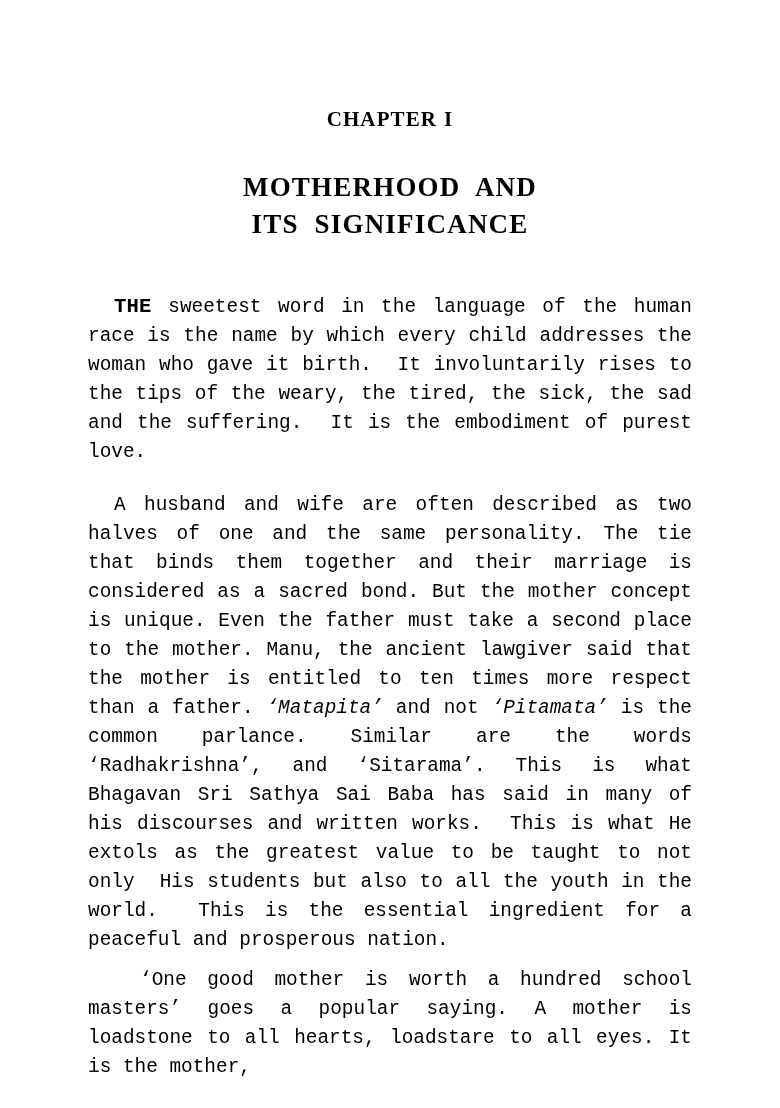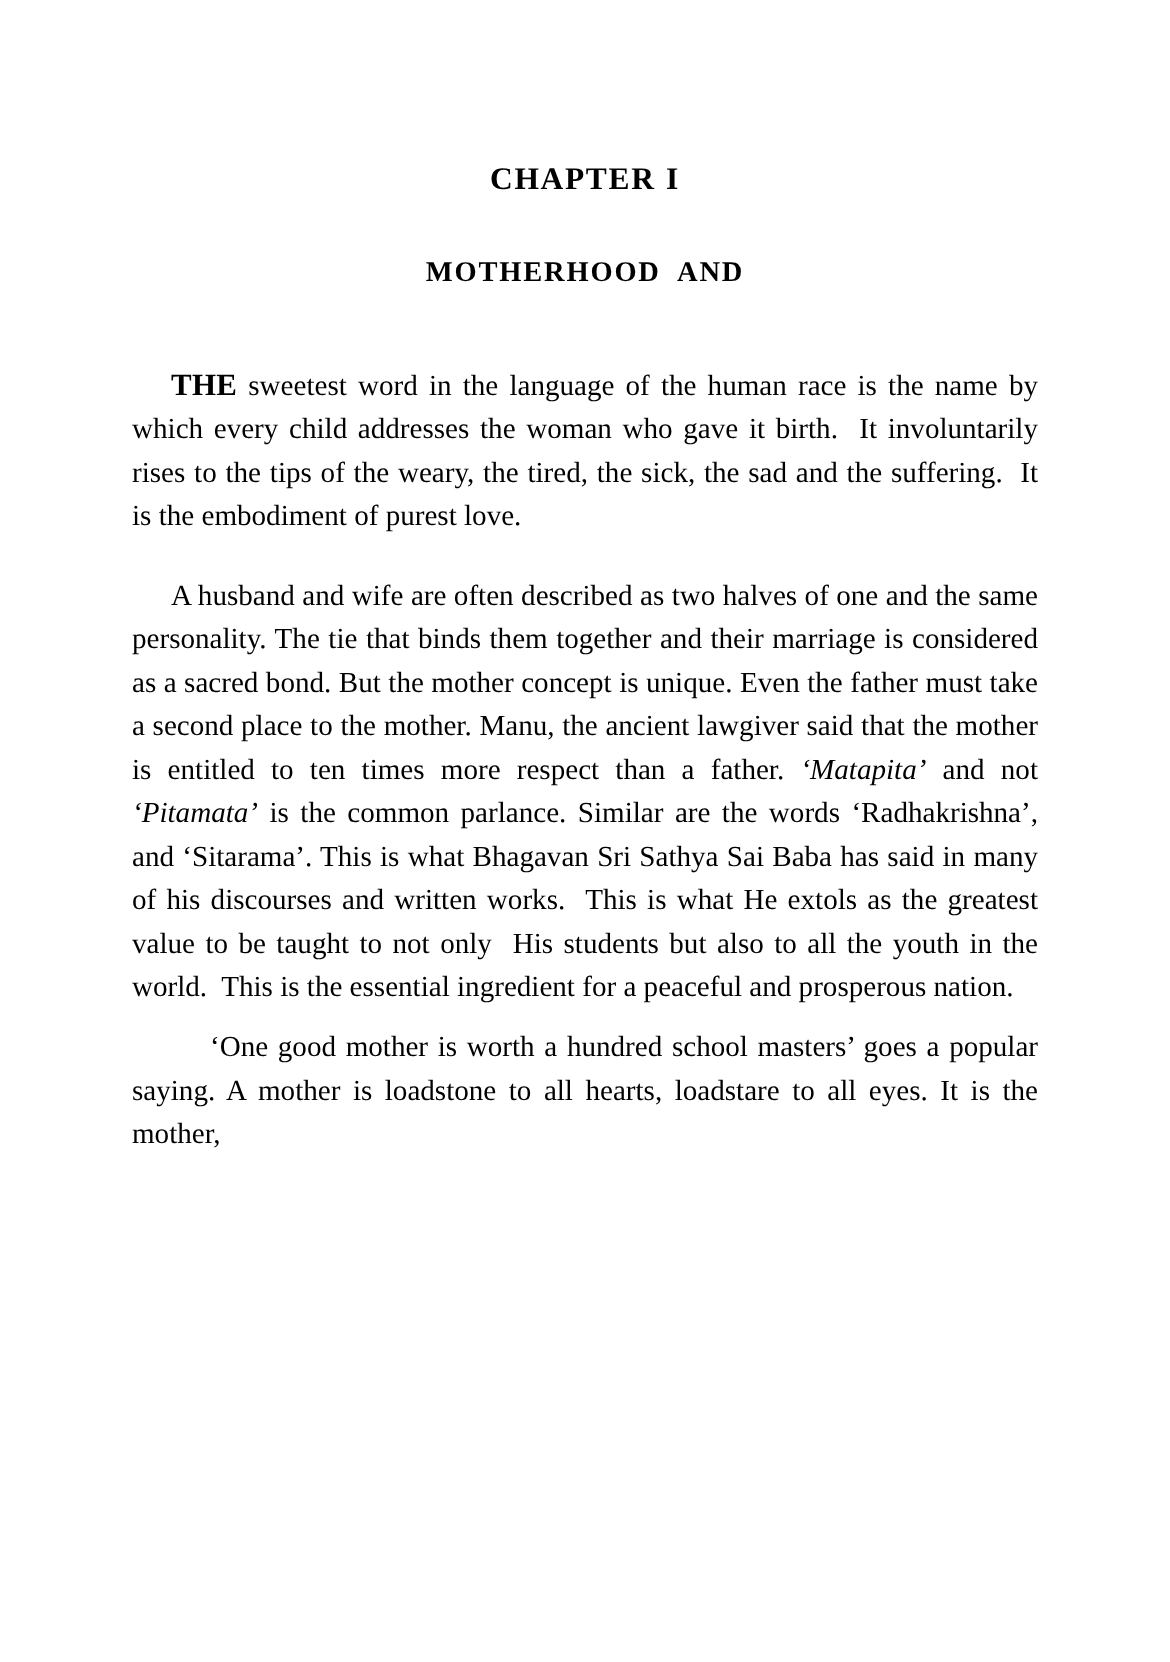--- a/index.html
+++ b/index.html
@@ -42,33 +42,34 @@
     line-height: 1.1;
   }
   .chapter-label .numeral {
     margin-left: 7px;
   }
 
   .chapter-title {
     margin: 0;
     padding-top: 38px;
     text-align: center;
-    font-size: 19px;
+    font-size: 27px;
     font-weight: bold;
     letter-spacing: 1.2px;
     line-height: 1.38;
   }
   .chapter-title .title-line {
     display: block;
     white-space: pre;
   }
 
   
   .body-text {
     padding-top: 48px;
+    font-family: Liberation Mono, monospace;
   }
 
   p.para {
     margin: 0 0 8px 0;
     font-size: 19.4px;
     line-height: 29px;
     text-align: justify;
     text-justify: inter-word;
     white-space: pre-wrap;
     hyphens: none;
@@ -96,20 +97,21 @@
 
 <div class="page">
   <div class="content">
 
     <h2 class="chapter-label">
       <span>CHAPTER</span><span class="numeral">I</span>
     </h2>
 
     <h1 class="chapter-title">
       <span class="title-line">MOTHERHOOD  AND</span>
+      <span class="title-line">ITS  SIGNIFICANCE</span>
     </h1>
 
     <div class="body-text">
 
       <p class="para para-1"><span class="lead">THE</span><span> sweetest word in the language of the human race is the name by which every child addresses the woman who gave it birth.  It involuntarily rises to the tips of the weary, the tired, the sick, the sad and the suffering.  It is the embodiment of purest love.</span></p>
 
       <p class="para para-2"><span>A husband and wife are often described as two halves of one and the same personality. The tie that binds them together and their marriage is considered as a sacred bond. But the mother concept is unique. Even the father must take a second place to the mother. Manu, the ancient lawgiver said that the mother is entitled to ten times more respect than a father. </span><span class="term">‘Matapita’</span><span> and not </span><span class="term">‘Pitamata’</span><span> is the common parlance. Similar are the words ‘Radhakrishna’, and ‘Sitarama’. This is what Bhagavan Sri Sathya Sai Baba has said in many of his discourses and written works.  This is what He extols as the greatest value to be taught to not only  His students but also to all the youth in the world.  This is the essential ingredient for a peaceful and prosperous nation.</span></p>
 
       <p class="para para-3"><span>‘One good mother is worth a hundred school masters’ goes a popular saying. A mother is loadstone to all hearts, loadstare to all eyes. It is the mother,</span></p>
 

